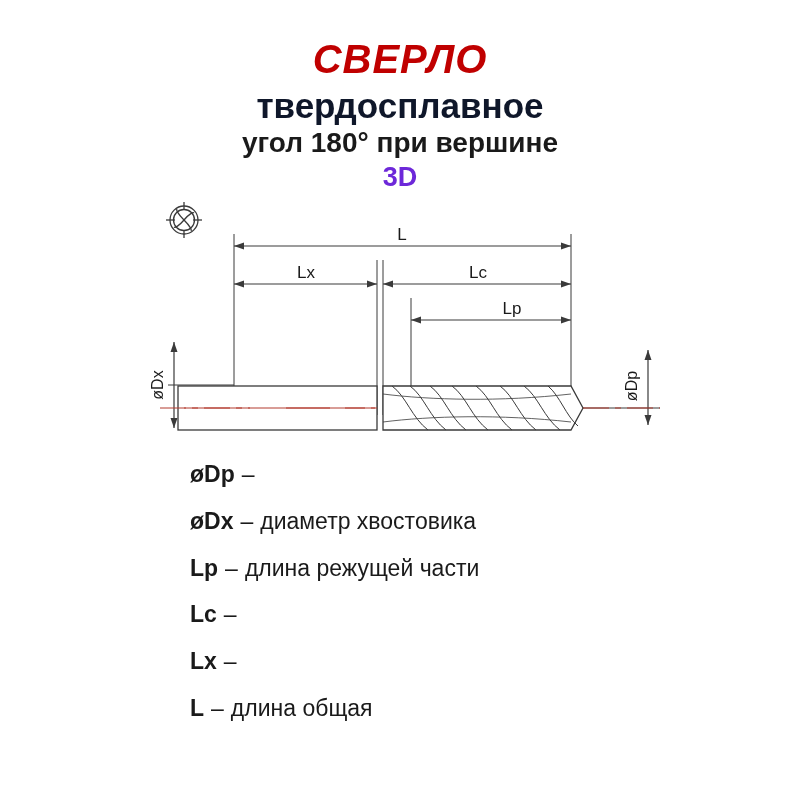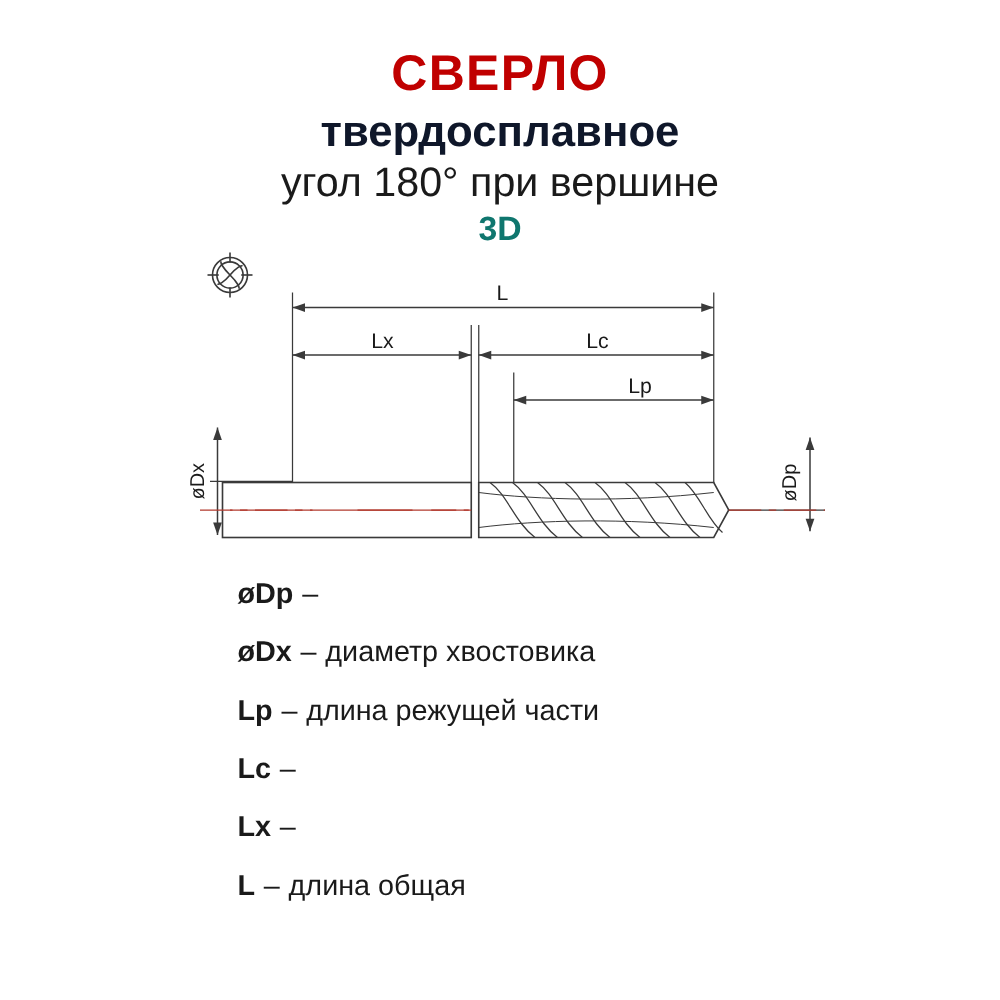--- a/index.html
+++ b/index.html
@@ -23,38 +23,39 @@
     top: 38px;
     width: 800px;
     text-align: center;
   }
   .title-main {
     font-size: 40px;
     font-weight: bold;
     color: #c00000;
     letter-spacing: 1px;
     line-height: 1.08;
+    font-style: italic;
   }
   .title-sub1 {
     font-size: 35px;
     font-weight: bold;
     color: #0f172a;
     line-height: 1.2;
     margin-top: 4px;
   }
   .title-sub2 {
-    font-size: 33px;
-    font-weight: normal;
+    font-size: 28px;
+    font-weight: bold;
     color: #1a1a1a;
     line-height: 1.15;
   }
   .title-sub3 {
     font-size: 27px;
     font-weight: bold;
-    color: #0f766e;
+    color: #6d28d9;
     line-height: 1.2;
     margin-top: 2px;
   }
 
   
   .drawing {
     position: absolute;
     left: 0;
     top: 190px;
     width: 800px;

